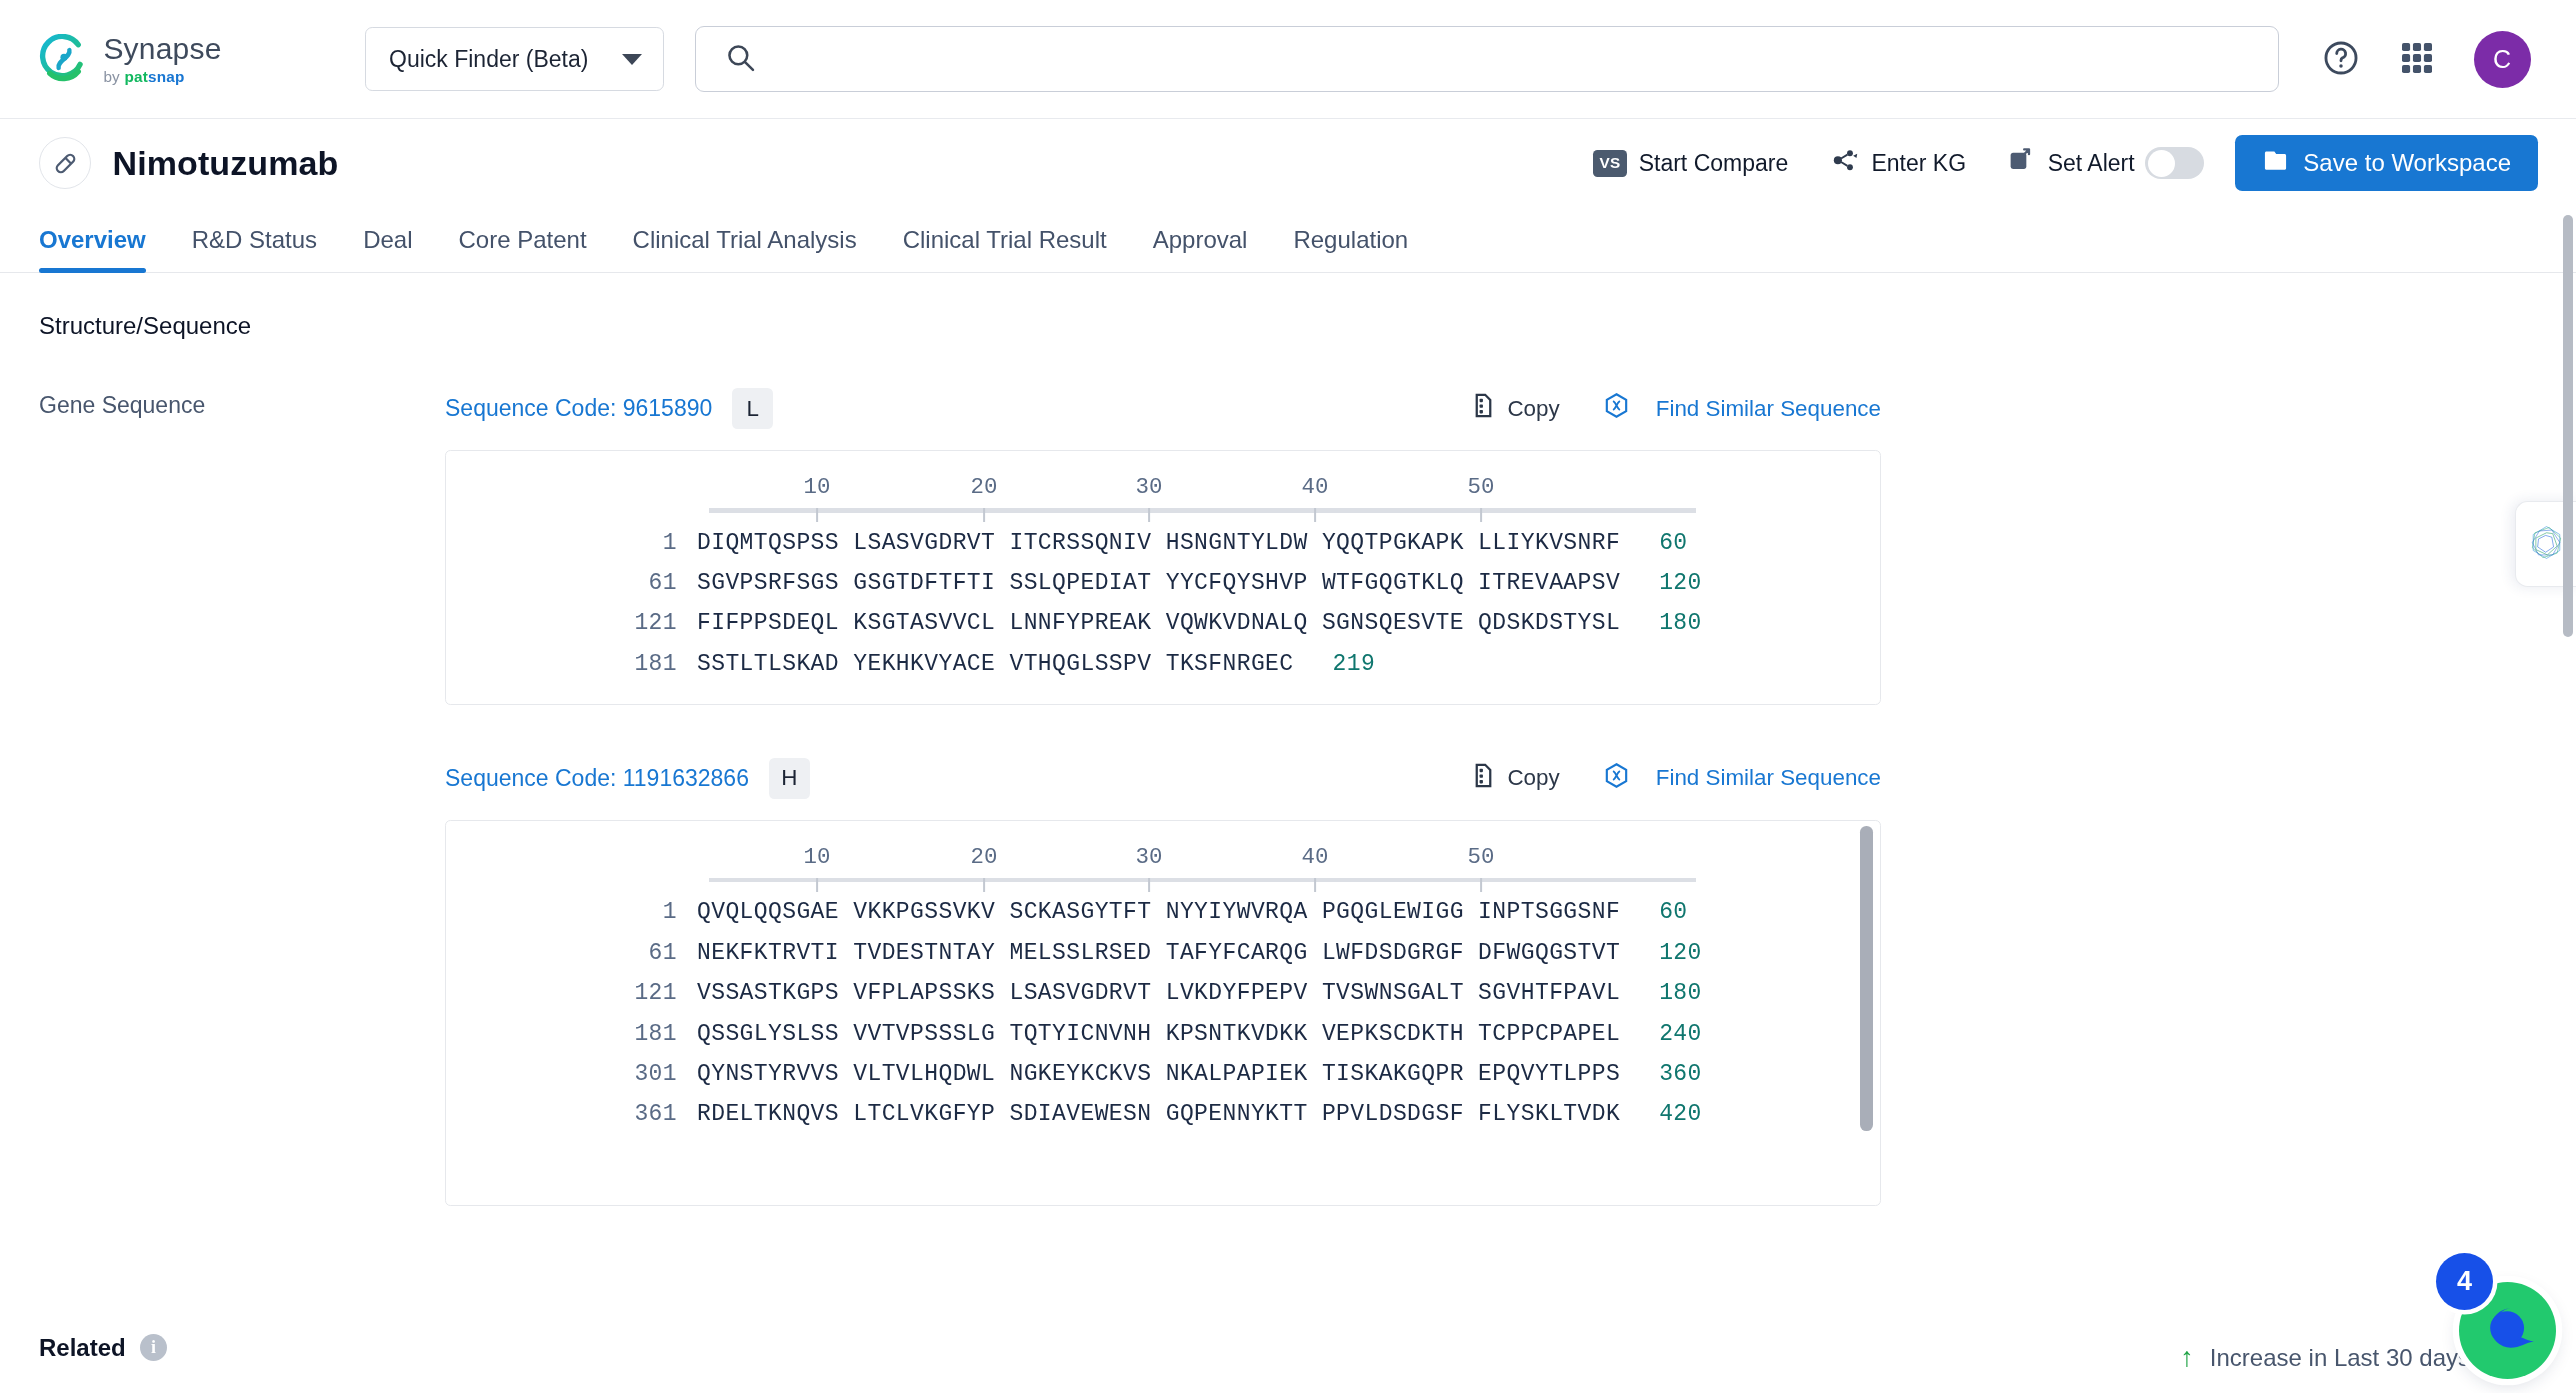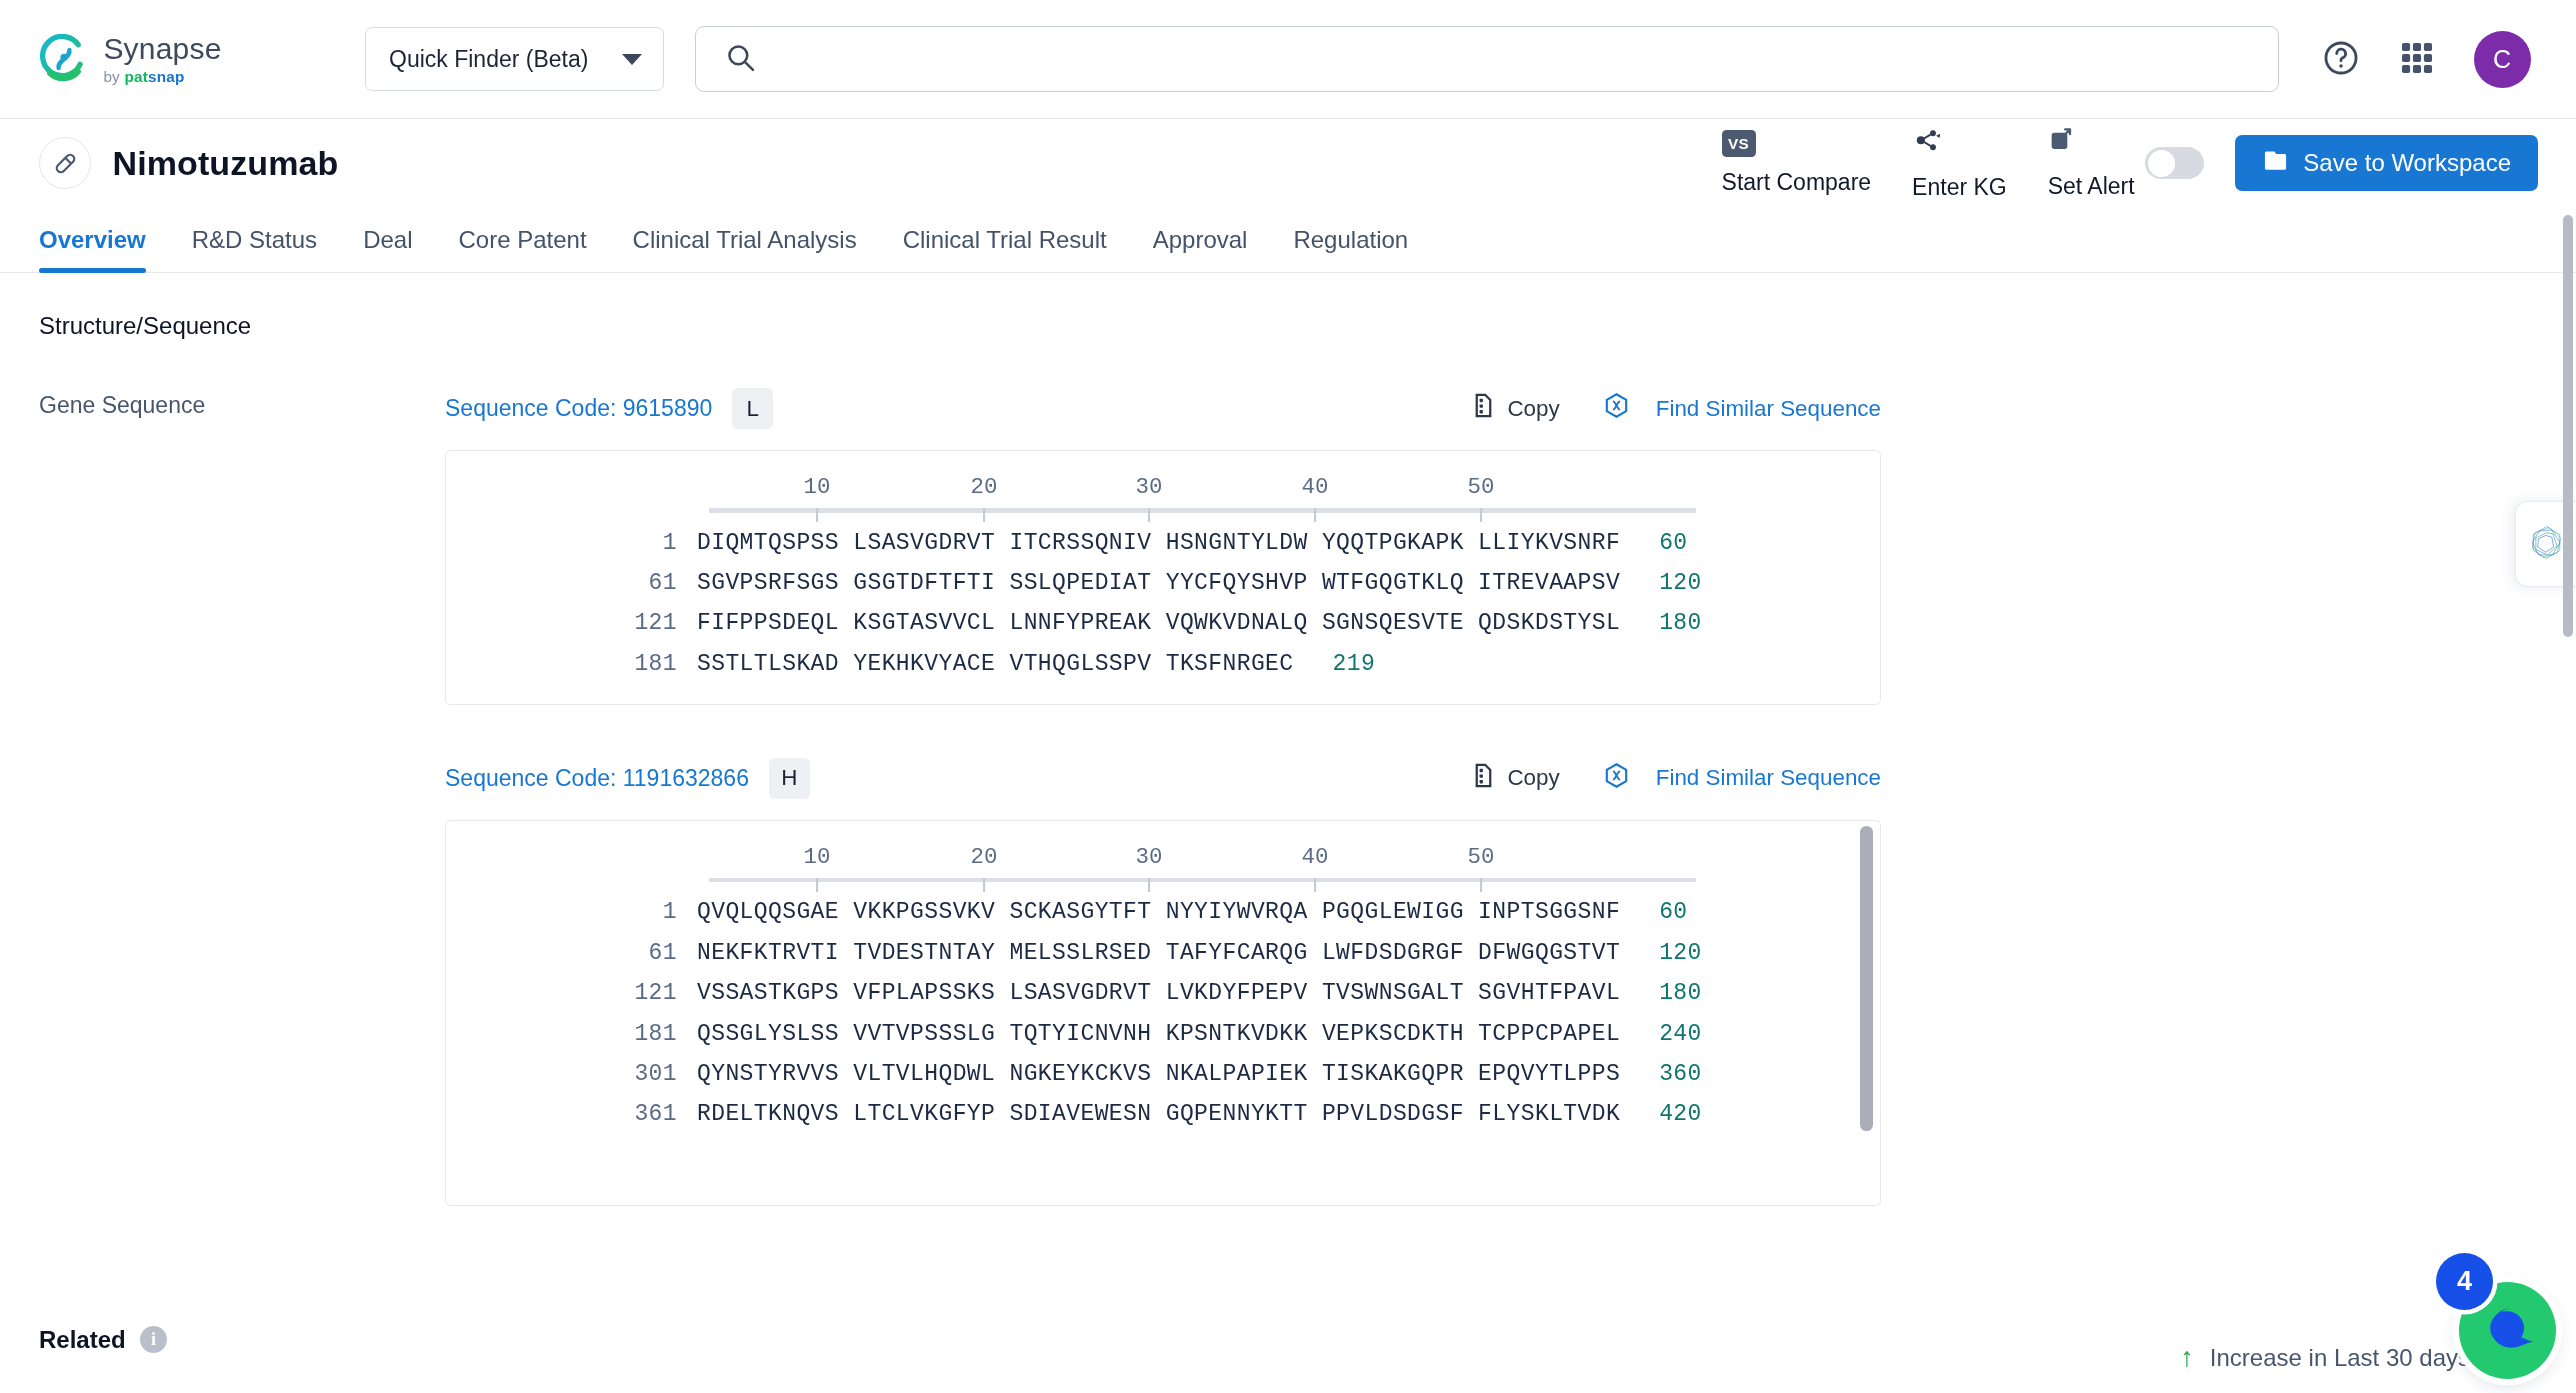--- a/index.html
+++ b/index.html
@@ -76,21 +76,21 @@
   }
   .drug-ico {
     width: 52px; height: 52px; border-radius: 50%;
     border: 0.9px solid #e2e5ea;
     display: flex; align-items: center; justify-content: center;
     flex: 0 0 auto;
   }
   .drug-name { font-size: 34px; font-weight: 700; margin-left: 21.5px; color: #0d1426; letter-spacing: 0.1px; }
   .spacer { flex: 1; }
 
-  .action { display: flex; gap: 11.7px; font-size: 23px; color: #111a2b; margin-right: 41px; cursor: pointer; flex-direction: column; }
+  .action { display: flex; align-items: center; gap: 11.7px; font-size: 23px; color: #111a2b; margin-right: 41px; cursor: pointer; }
   .vs-chip {
     width: 34px; height: 27px; border-radius: 4.5px; background: #4b5a6e; color: #fff;
     font-size: 15.3px; font-weight: 700; display: flex; align-items: center; justify-content: center;
     letter-spacing: 0.4px;
   }
   .toggle {
     width: 59px; height: 32px; border-radius: 16px; background: #d7dbe1;
     position: relative; margin-left: 10.8px; margin-right: 30.5px; cursor: pointer;
   }
   .toggle::after {
@@ -174,21 +174,21 @@
   .seq-num-l { width: 251px; text-align: right; padding-right: 20px; color: #5a6b86; }
   .seq-res { white-space: pre; }
   .seq-num-r { margin-left: 39px; color: #0f766e; }
 
   .sbar {
     position: absolute; right: 7.2px; top: 5.4px;
     width: 12.6px; border-radius: 6.3px; background: #a9aeb8;
   }
 
   
-  .bottom { position: absolute; left: 39px; bottom: 12px; height: 83px; display: flex; align-items: center; gap: 14.4px; }
+  .bottom { position: absolute; left: 39px; bottom: 4px; height: 83px; display: flex; align-items: center; gap: 14.4px; }
   .bottom-title { font-size: 24px; font-weight: 700; color: #0d1426; }
   .info-ico {
     width: 27px; height: 27px; border-radius: 50%; background: #b9c0cb; color: #fff;
     font-size: 18px; font-weight: 700; display: flex; align-items: center; justify-content: center;
     font-family: "Liberation Serif", serif;
   }
   .increase {
     position: absolute; right: 106px; bottom: 20px;
     display: flex; align-items: center; gap: 16px;
     font-size: 24px; color: #48566d;

